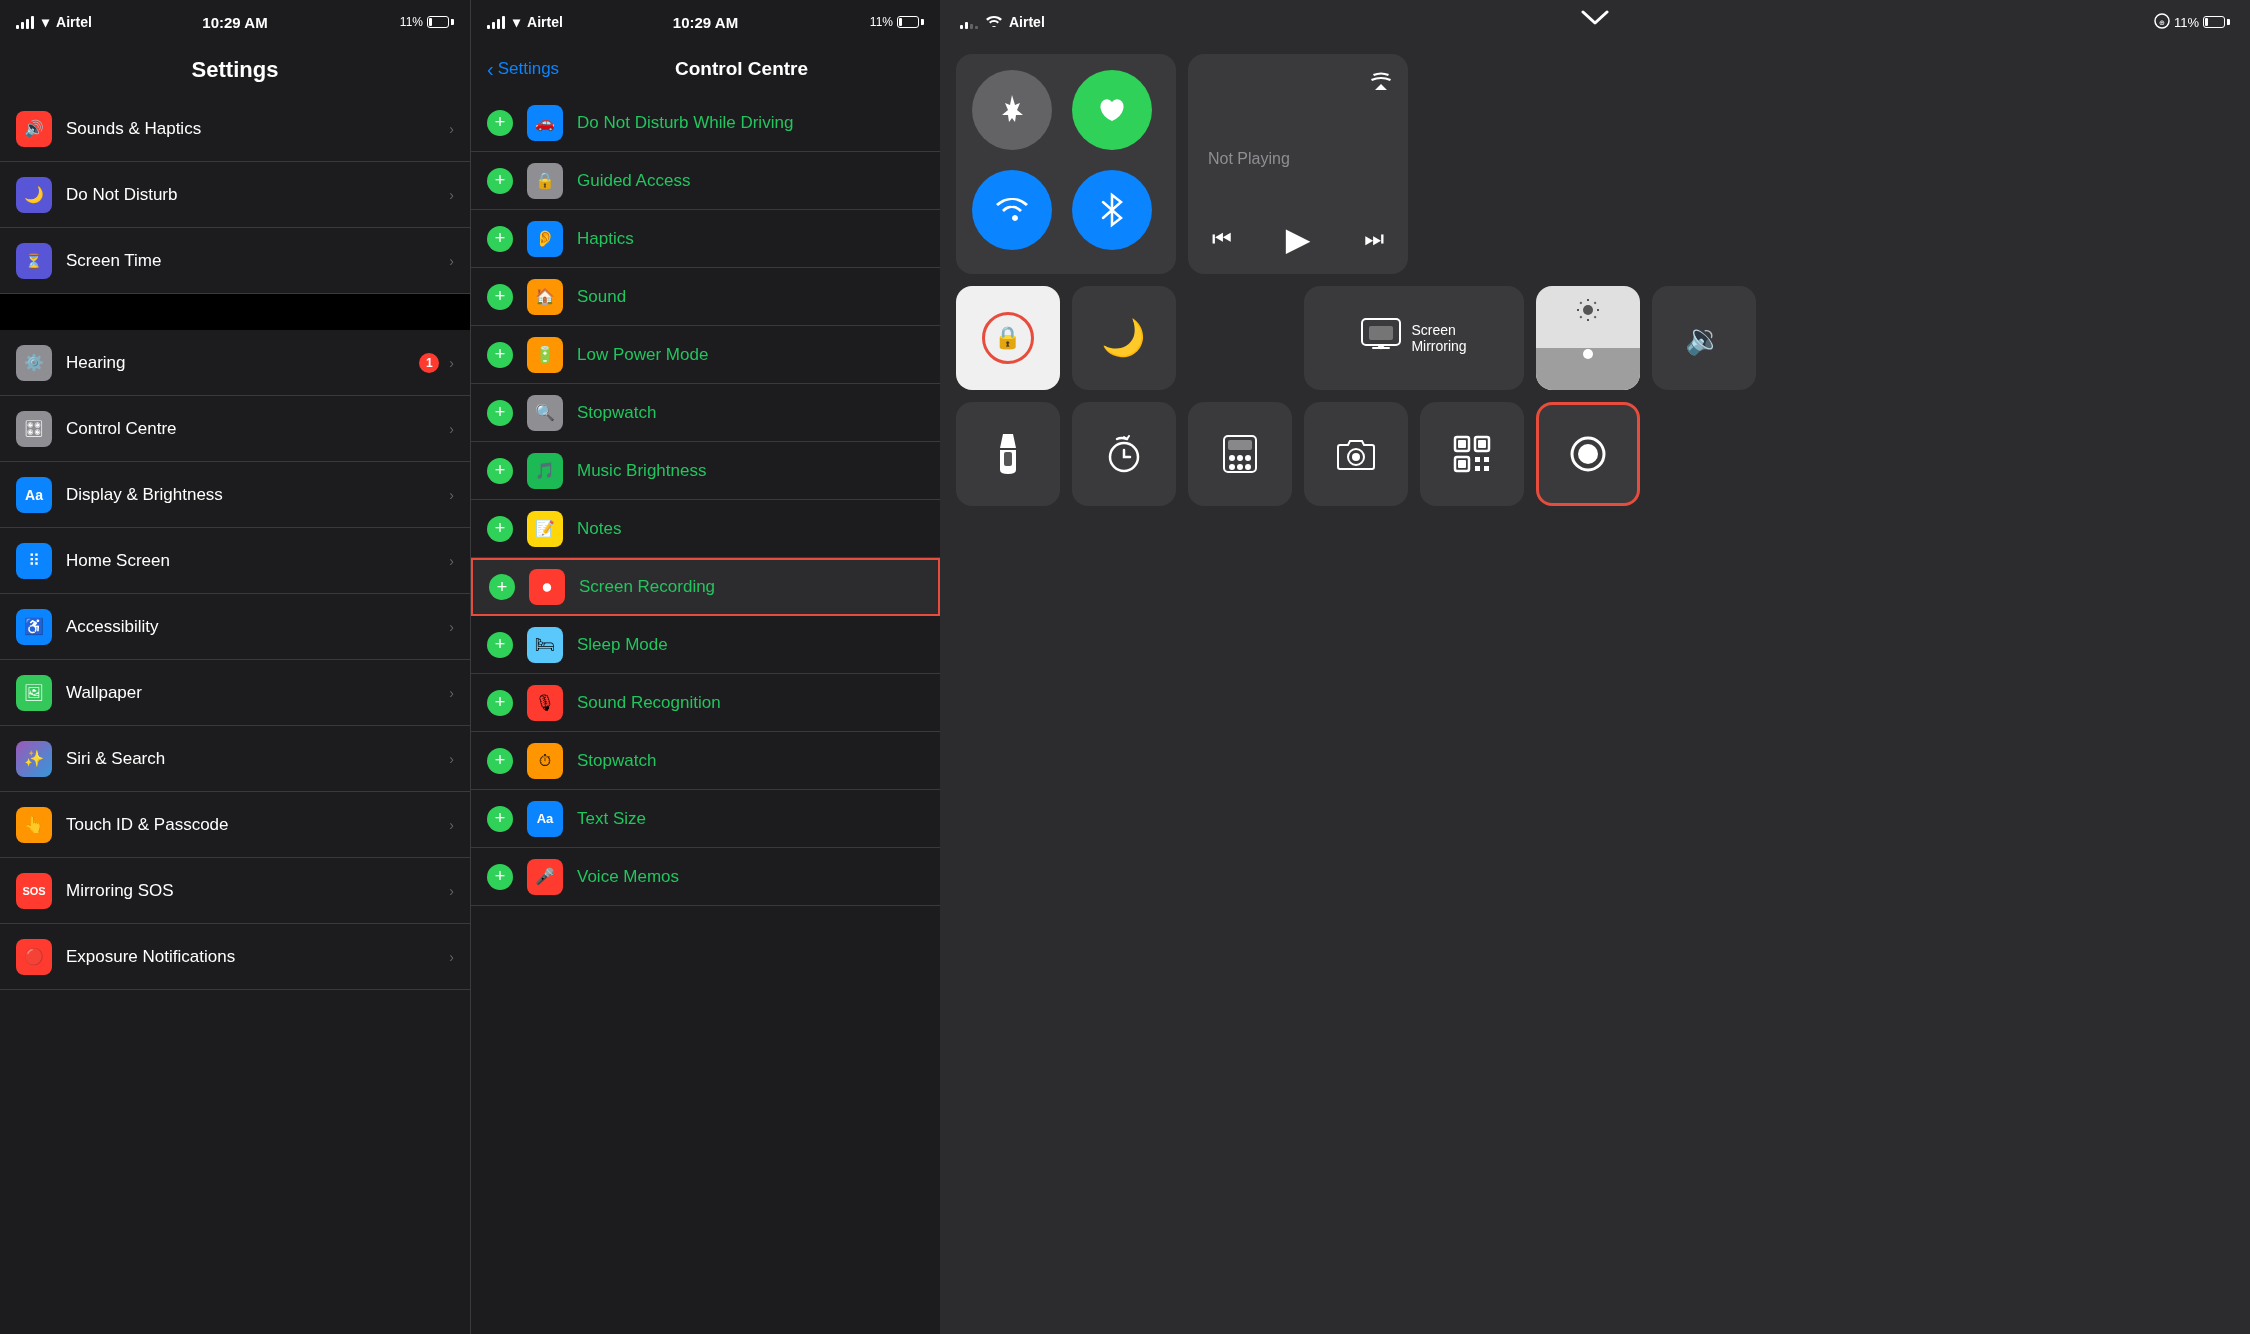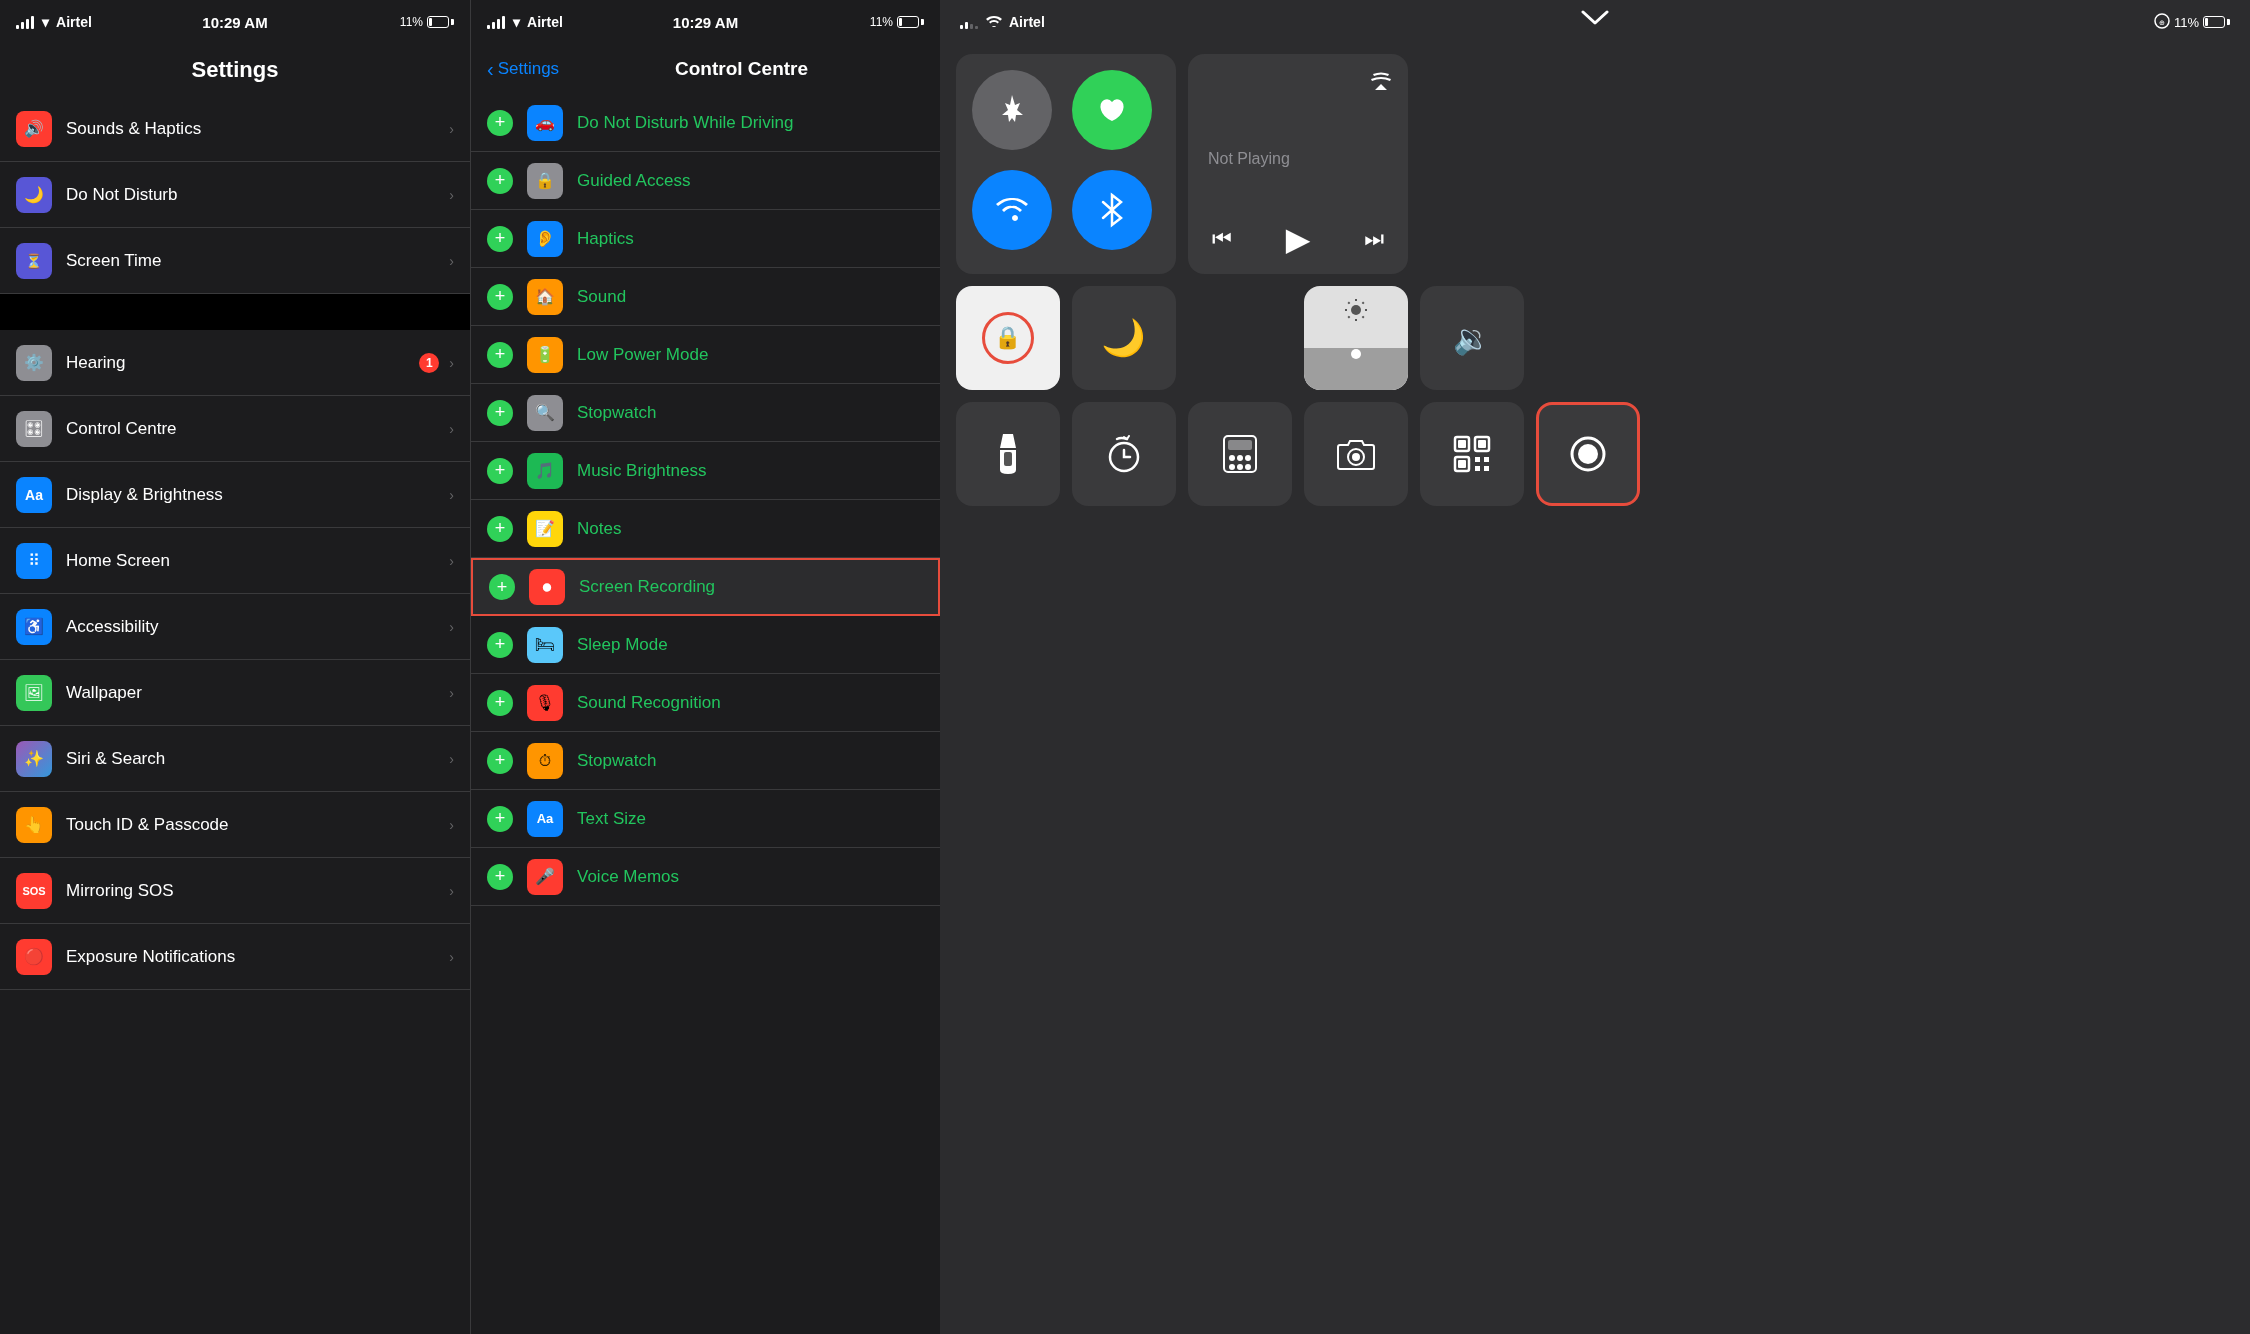--- a/index.html
+++ b/index.html
@@ -790,20 +790,36 @@
           🔒
         </div>
       </div>
 
       <div class="cc-block-small cc-block-moon">
         <span style="font-size:36px;color:#fff;">🌙</span>
       </div>
 
       <div style="width:104px;height:104px;background:transparent;"></div>
 
+      <div class="cc-block-mirroring" style="width:220px;">
+        <div style="display:flex;align-items:center;gap:10px;">
+          <div class="cc-mirroring-icon">
+            <svg width="40" height="34" viewBox="0 0 40 34" fill="white">
+                <rect x="1" y="1" width="38" height="26" rx="4" ry="4" stroke="white" stroke-width="2" fill="none"></rect>
+                <rect x="8" y="8" width="24" height="14" rx="2" ry="2" fill="white" opacity="0.3"></rect>
+                <path d="M12 30 H28" stroke="white" stroke-width="2" stroke-linecap="round"></path>
+                <path d="M17 27 L20 30 L23 27" stroke="white" stroke-width="2" fill="none" stroke-linecap="round"></path>
+              </svg>
+          </div>
+          <div style="display:flex;flex-direction:column;">
+            <span style="color:#fff;font-size:14px;font-weight:500;">Screen</span>
+            <span style="color:#fff;font-size:14px;font-weight:500;">Mirroring</span>
+          </div>
+        </div>
+      </div>
 
       <div class="cc-block-brightness">
         <div class="cc-brightness-fill"></div>
         <div class="cc-brightness-dot"></div>
         <div style="position:absolute;top:12px;left:50%;transform:translateX(-50%);font-size:20px;color:#555;">
           <svg width="24" height="24" viewBox="0 0 24 24" fill="#555">
               <circle cx="12" cy="12" r="5"></circle>
               <line x1="12" y1="1" x2="12" y2="3" stroke="#555" stroke-width="2"></line>
               <line x1="12" y1="21" x2="12" y2="23" stroke="#555" stroke-width="2"></line>
               <line x1="4.2" y1="4.2" x2="5.6" y2="5.6" stroke="#555" stroke-width="2"></line>

